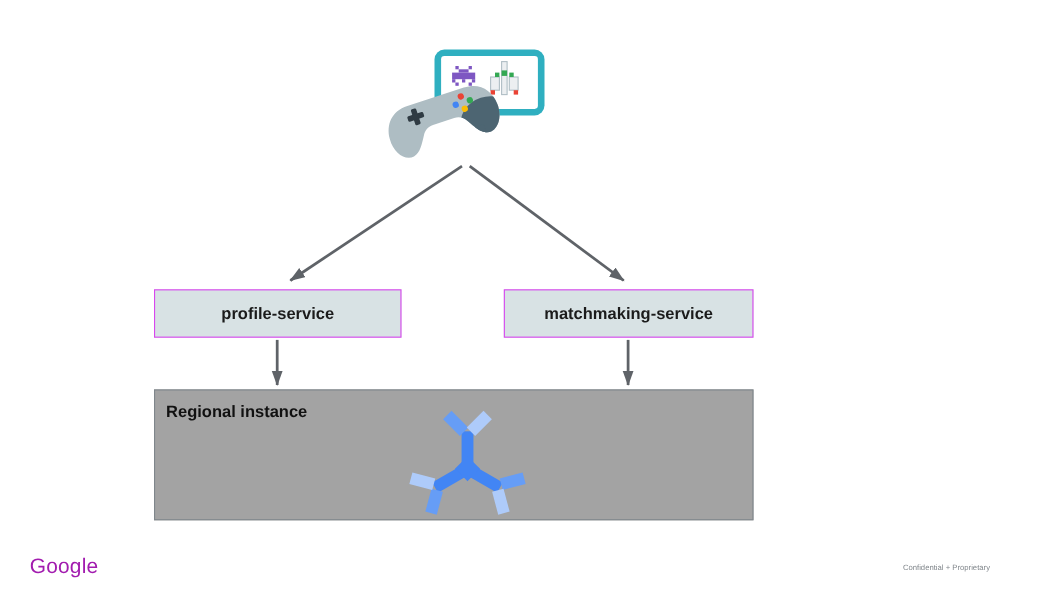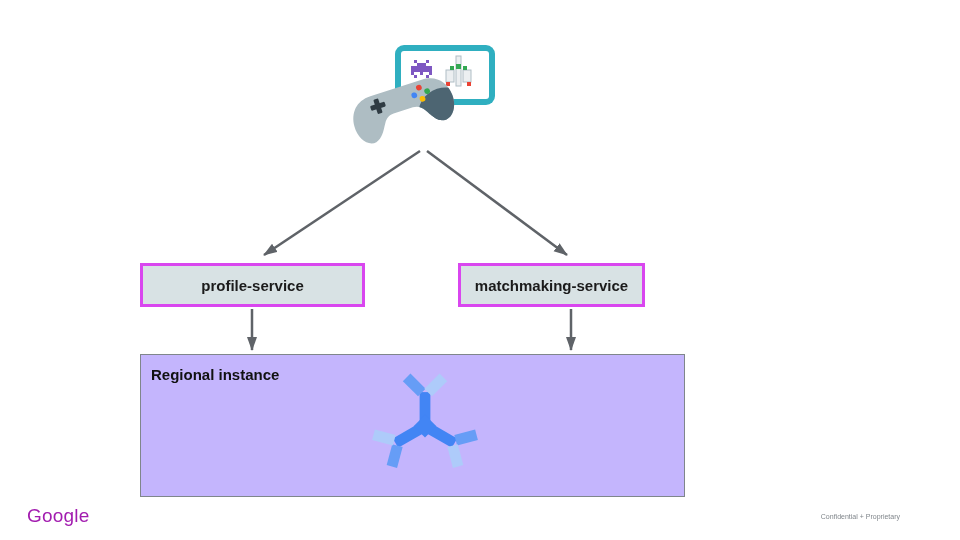--- a/index.html
+++ b/index.html
@@ -27,37 +27,37 @@
 
   
   .screen-icon { left: 394px; top: 44px; width: 102px; height: 62px; }
   .gamepad-icon { left: 344px; top: 68px; width: 118px; height: 90px; }
 
   
   .service-box {
     box-sizing: border-box;
     height: 44px;
     background: #d8e2e4;
-    border: 3px solid #d946ef;
+    border: 1px solid #d946ef;
     display: flex;
     align-items: center;
     justify-content: center;
     font-weight: 700;
     font-size: 15px;
     color: #1b1b1b;
   }
   .service-box.profile { left: 140px; top: 263px; width: 225px; }
-  .service-box.matchmaking { left: 458px; top: 263px; width: 187px; }
+  .service-box.matchmaking { left: 458px; top: 263px; width: 227px; }
 
   
   .regional-box {
     box-sizing: border-box;
     left: 140px; top: 354px;
-    width: 545px; height: 143px;
-    background: #c4b5fd;
+    width: 545px; height: 119px;
+    background: #a3a3a3;
     border: 1px solid #7f868b;
   }
   .regional-label {
     position: absolute;
     left: 10px; top: 11px;
     font-weight: 700;
     font-size: 15px;
     color: #111111;
   }
   .spanner-icon {

